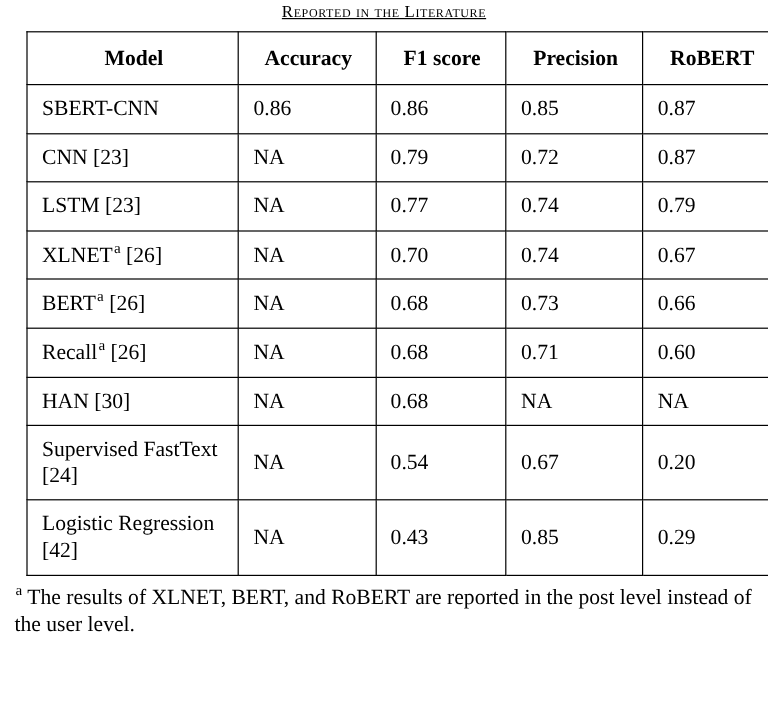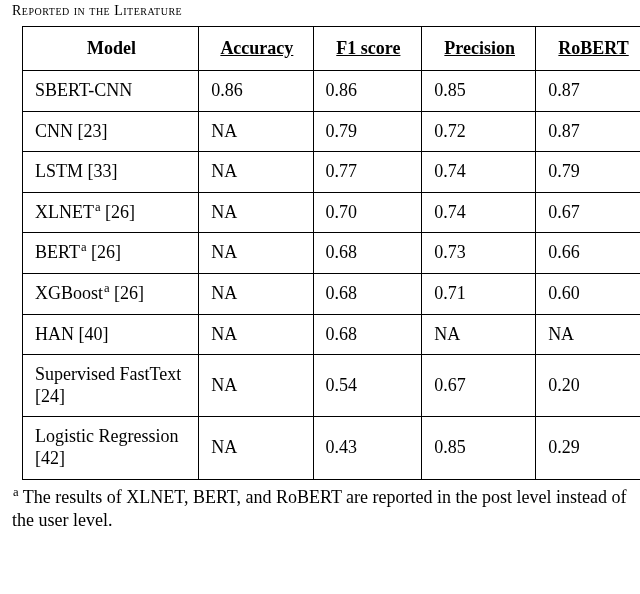--- a/index.html
+++ b/index.html
@@ -10,24 +10,26 @@
     color: #000;
     font-size: 17px;
     line-height: 1.25;
   }
   .page {
     width: 640px;
     box-sizing: border-box;
     padding: 0 12px 10px 12px;
   }
   .caption-top {
+    text-align: center;
     font-variant: small-caps;
     font-size: 14px;
     letter-spacing: 0.5px;
     margin: 2px 0 6px 0;
+    text-decoration: underline;
   }
   table.results {
     border-collapse: collapse;
     width: 628px;
     margin: 0 0 6px 10px;
     border-radius: 32px;
   }
   table.results th,
   table.results td {
     border: 1.5px solid #000;
@@ -37,21 +39,21 @@
     font-size: 18px;
     line-height: 1.2;
   }
   table.results th {
     text-align: center;
     font-weight: bold;
     padding-top: 11px;
     padding-bottom: 11px;
   }
   table.results th.model-col { width: 168px; }
-  table.results th.metric-col { width: 95px; text-decoration: underline; }
+  table.results th.metric-col { width: 95px; }
   .sup-a {
     vertical-align: super;
     font-size: 0.7em;
     line-height: 0;
     margin-left: 1px;
   }
   .footnote {
     font-size: 18px;
     margin: 2px 0 6px 0;
     line-height: 1.3;
@@ -83,49 +85,49 @@
           <td>0.87</td>
         </tr>
         <tr>
           <td><span>CNN [23]</span></td>
           <td>NA</td>
           <td>0.79</td>
           <td>0.72</td>
           <td>0.87</td>
         </tr>
         <tr>
-          <td><span>LSTM [33]</span></td>
+          <td><span>LSTM [23]</span></td>
           <td>NA</td>
           <td>0.77</td>
           <td>0.74</td>
           <td>0.79</td>
         </tr>
         <tr>
           <td><span>XLNET</span><span class="sup-a">a</span><span> [26]</span></td>
           <td>NA</td>
           <td>0.70</td>
           <td>0.74</td>
           <td>0.67</td>
         </tr>
         <tr>
           <td><span>BERT</span><span class="sup-a">a</span><span> [26]</span></td>
           <td>NA</td>
           <td>0.68</td>
           <td>0.73</td>
           <td>0.66</td>
         </tr>
         <tr>
-          <td><span>XGBoost</span><span class="sup-a">a</span><span> [26]</span></td>
+          <td><span>Recall</span><span class="sup-a">a</span><span> [26]</span></td>
           <td>NA</td>
           <td>0.68</td>
           <td>0.71</td>
           <td>0.60</td>
         </tr>
         <tr>
-          <td><span>HAN [40]</span></td>
+          <td><span>HAN [30]</span></td>
           <td>NA</td>
           <td>0.68</td>
           <td>NA</td>
           <td>NA</td>
         </tr>
         <tr>
           <td><span>Supervised FastText [24]</span></td>
           <td>NA</td>
           <td>0.54</td>
           <td>0.67</td>

